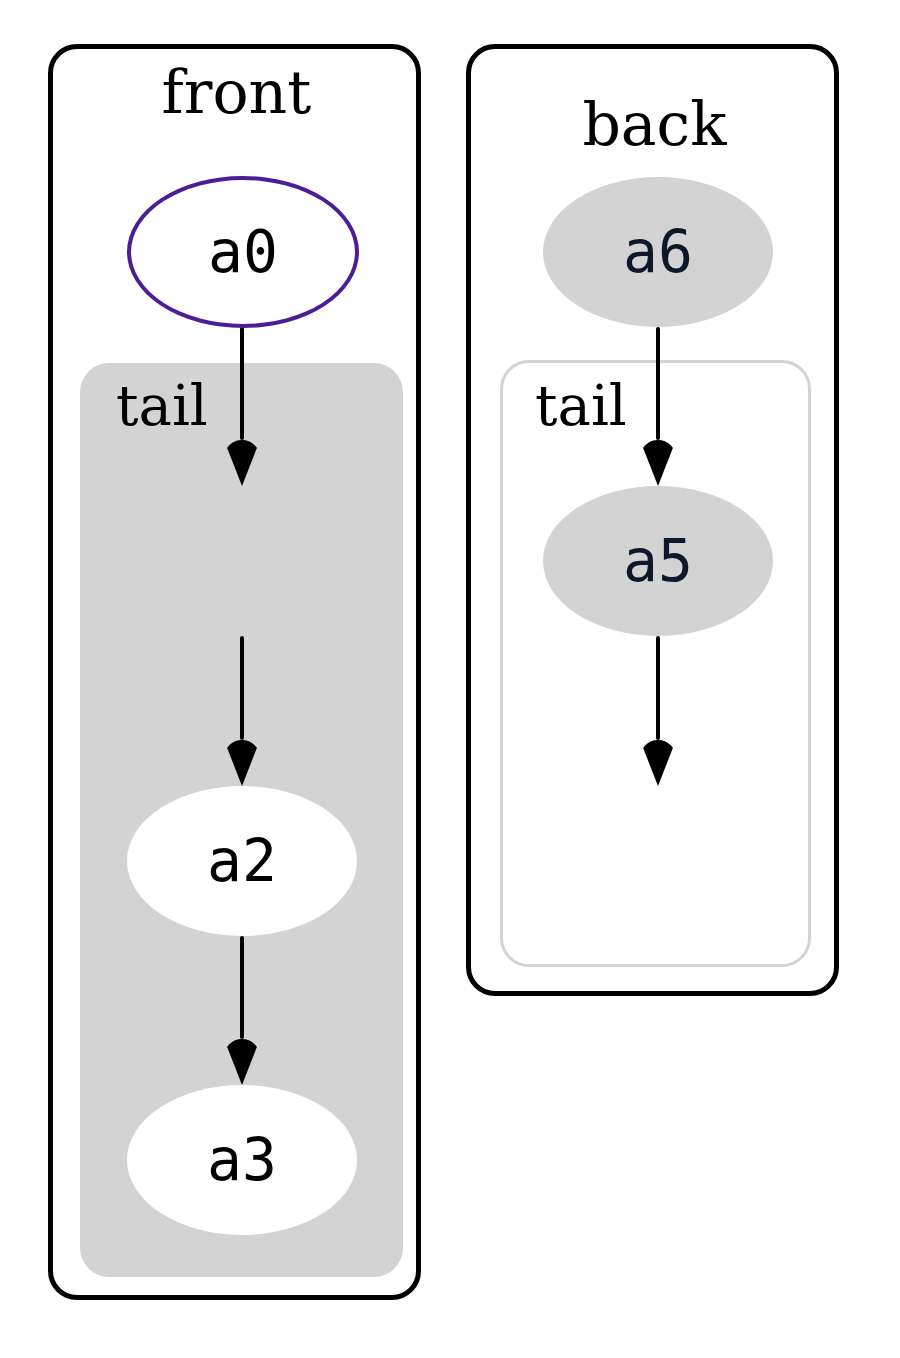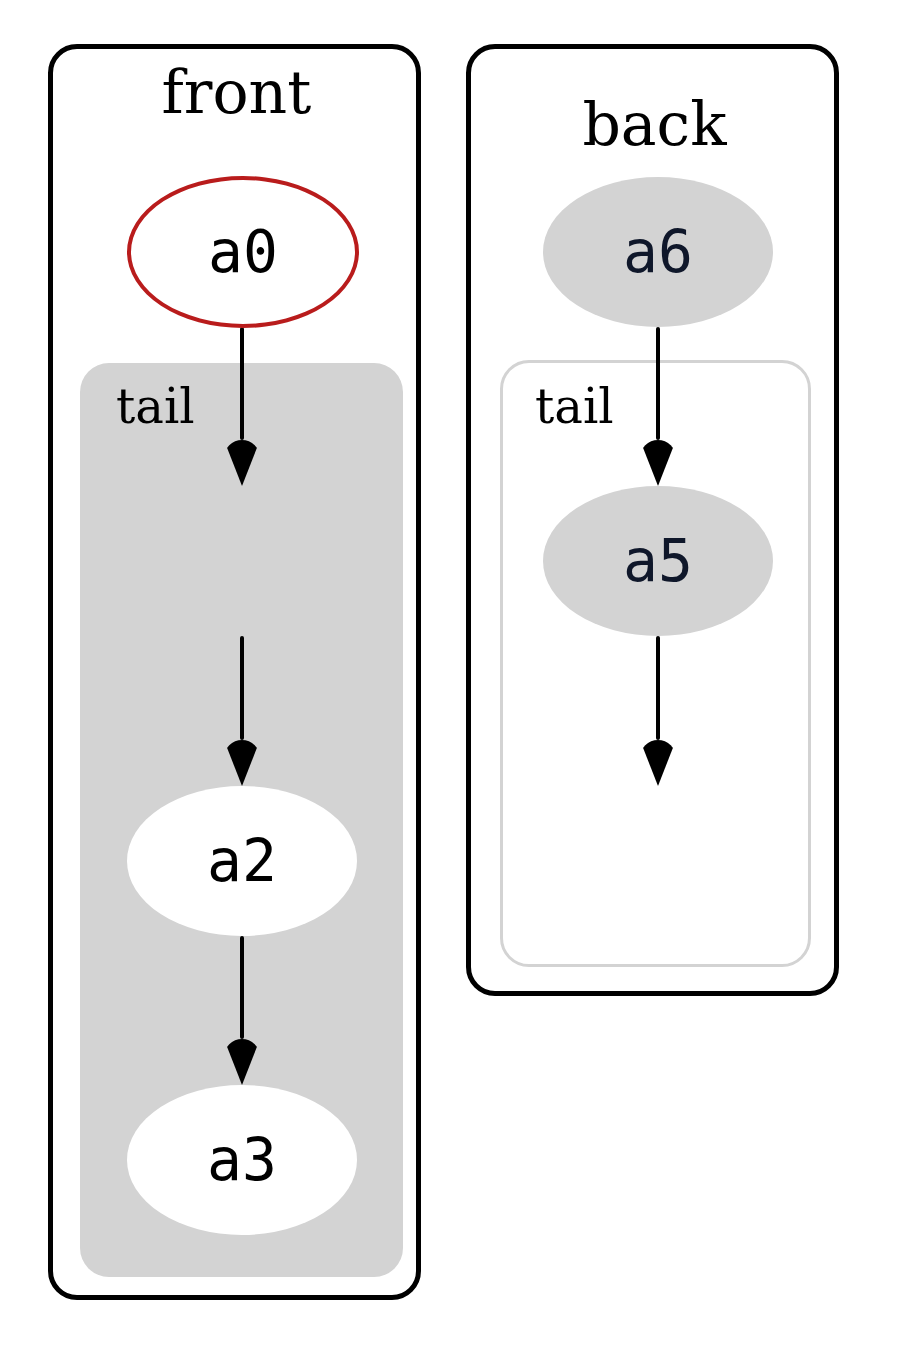--- a/index.html
+++ b/index.html
@@ -39,40 +39,40 @@
     font-size:60px; line-height:60px;
     color:#000000;
     text-align:center;
     white-space:nowrap;
   }
   #front-label { left:50px;  top:62px; width:373px; }
   #back-label  { left:468px; top:62px; width:373px;margin-top:32px; }
   .tail-label {
     position:absolute;
     font-family:"DejaVu Serif", serif;
-    font-size:48px; line-height:60px;
+    font-size:56px; line-height:60px;
     color:#000000;
     white-space:nowrap;
   }
   #front-tail-label { left:116px; top:376px; }
   #back-tail-label  { left:535px; top:376px; }
 
   
   .node {
     position:absolute;
     width:230px; height:150px;
     border-radius:50%;
     display:flex; align-items:center; justify-content:center;
     font-family:"DejaVu Sans Mono", monospace;
     font-size:58px; line-height:58px;
   }
   .node.white { background:#ffffff; color:#000000; }
   .node.gray  { background:#d3d3d3; color:#0f172a; }
   #node-a0 { left:127px; top:176px; width:232px; height:152px;
-             background:#ffffff; color:#000000; border:4px solid #b91c1c; }
+             background:#ffffff; color:#000000; border:4px solid #4c1d95; }
   #node-a1 { left:127px; top:486px; }
   #node-a2 { left:127px; top:786px; }
   #node-a3 { left:127px; top:1085px; }
   #node-a6 { left:543px; top:177px; }
   #node-a5 { left:543px; top:486px; }
   #node-a4 { left:543px; top:786px; }
 
   
   .edge {
     position:absolute;

